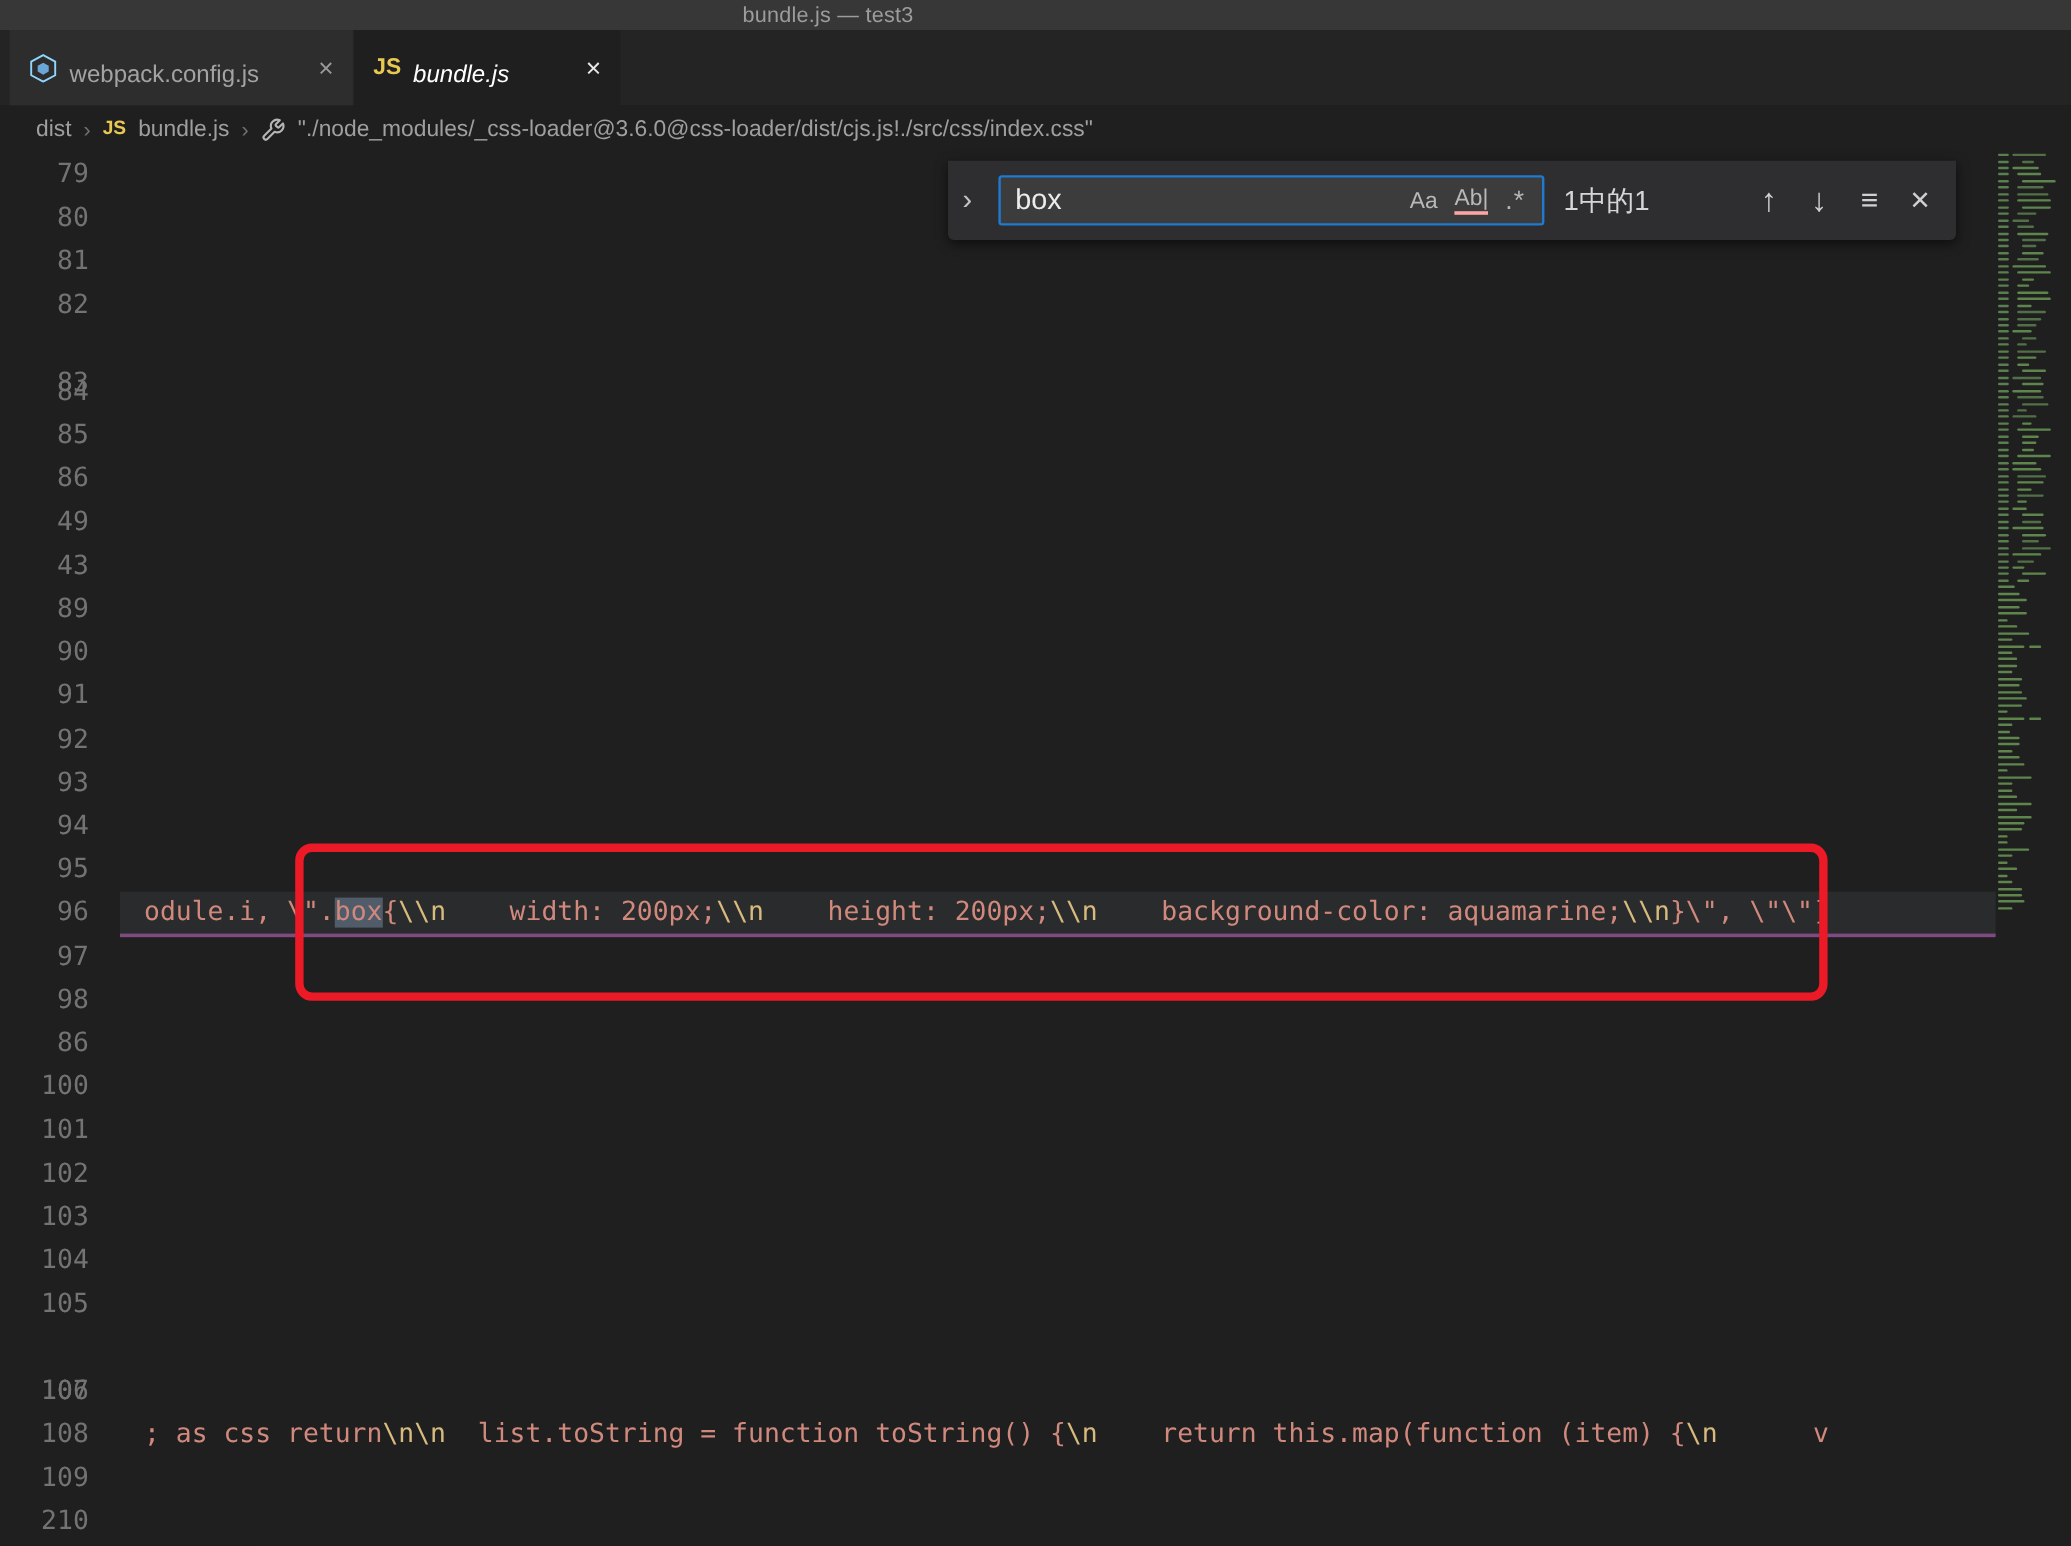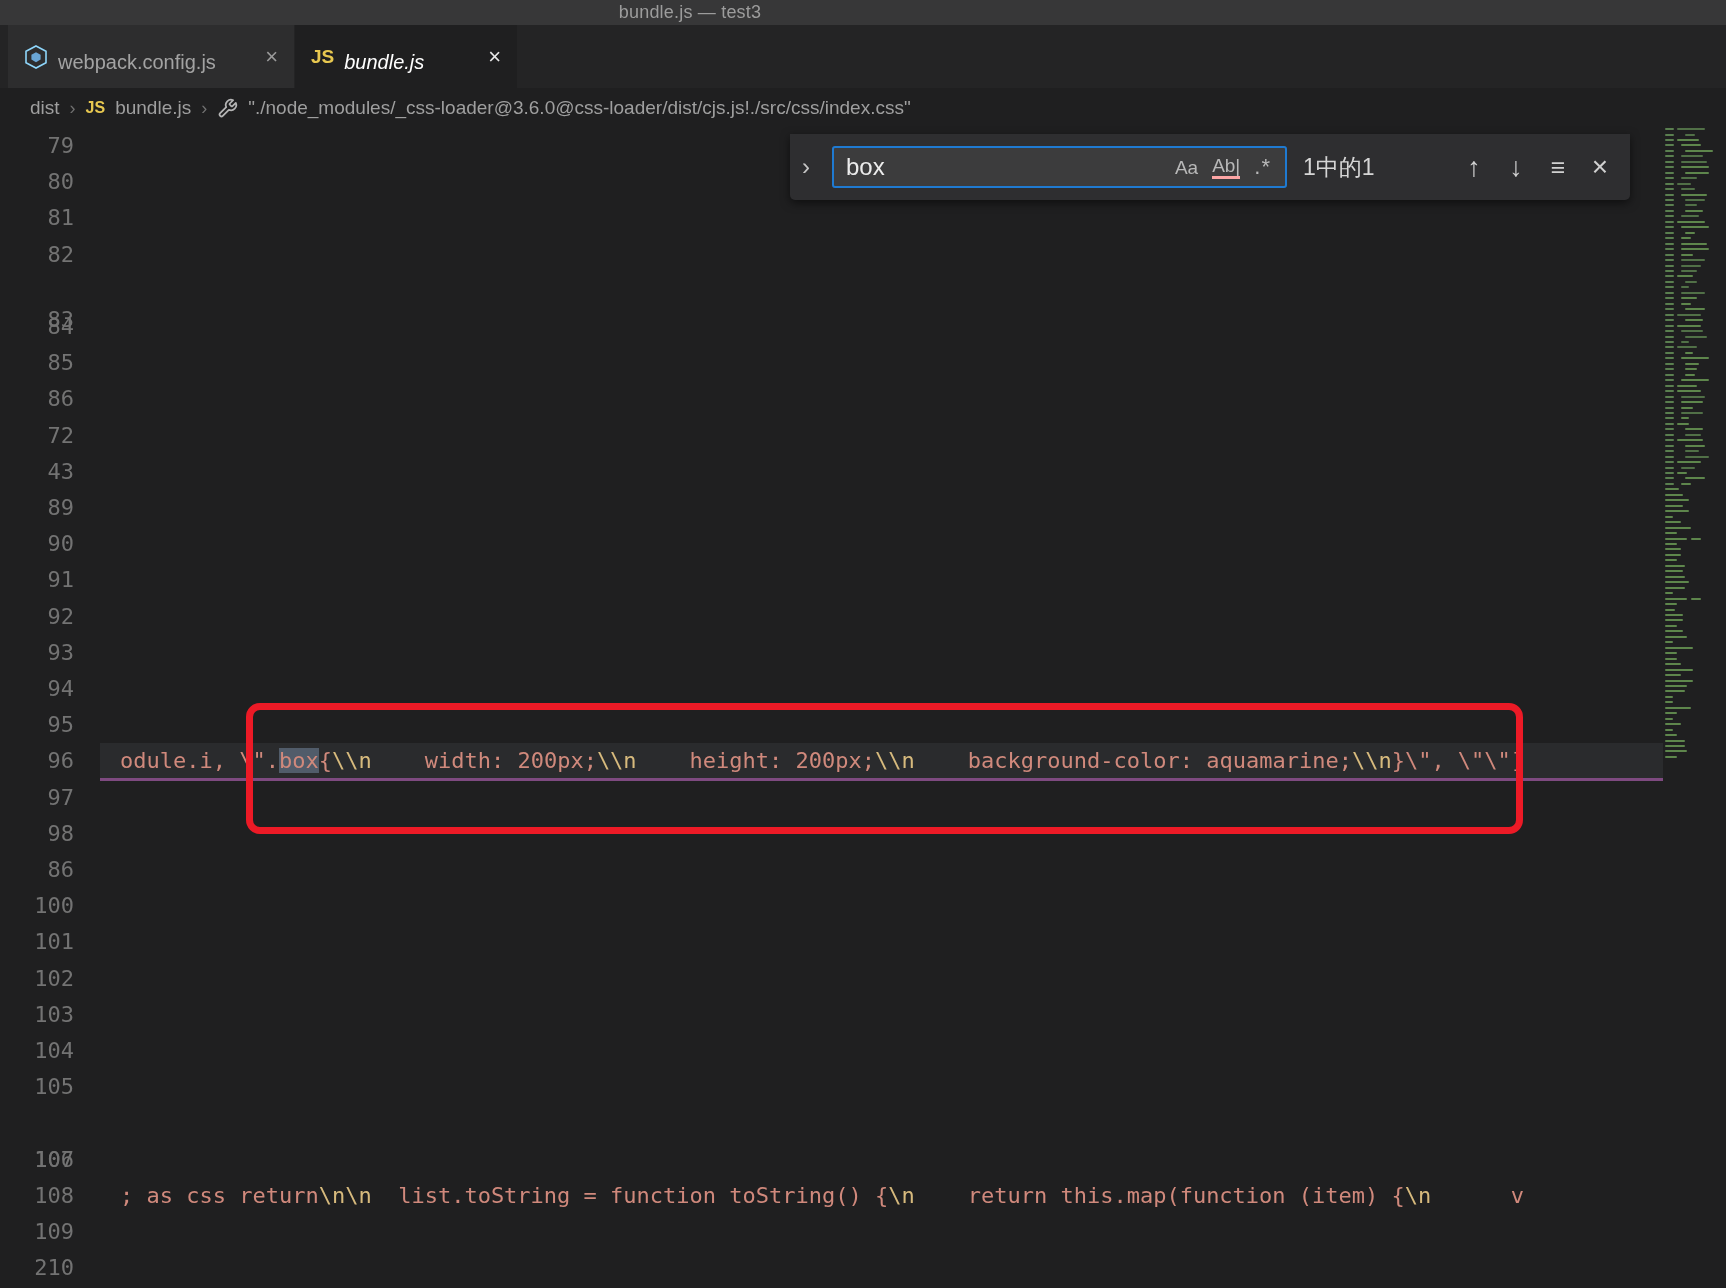--- a/index.html
+++ b/index.html
@@ -114,21 +114,21 @@
 <div class="editor">
   <div class="gutter">
       <div class="line-number" style="top: 0px;">79</div>
       <div class="line-number" style="top: 36.2px;">80</div>
       <div class="line-number" style="top: 72.4px;">81</div>
       <div class="line-number" style="top: 108.6px;">82</div>
       <div class="line-number" style="top: 160px; margin-top: 14px;">83</div>
       <div class="line-number" style="top: 181px;">84</div>
       <div class="line-number" style="top: 217.2px;">85</div>
       <div class="line-number" style="top: 253.4px;">86</div>
-      <div class="line-number" style="top: 289.6px;">72</div>
+      <div class="line-number" style="top: 289.6px;">49</div>
       <div class="line-number" style="top: 325.8px;">43</div>
       <div class="line-number" style="top: 362px;">89</div>
       <div class="line-number" style="top: 398.2px;">90</div>
       <div class="line-number" style="top: 434.4px;">91</div>
       <div class="line-number" style="top: 470.6px;">92</div>
       <div class="line-number" style="top: 506.8px;">93</div>
       <div class="line-number" style="top: 543px;">94</div>
       <div class="line-number" style="top: 579.2px;">95</div>
       <div class="line-number" style="top: 615.4px;">96</div>
       <div class="line-number" style="top: 651.6px;">97</div>

